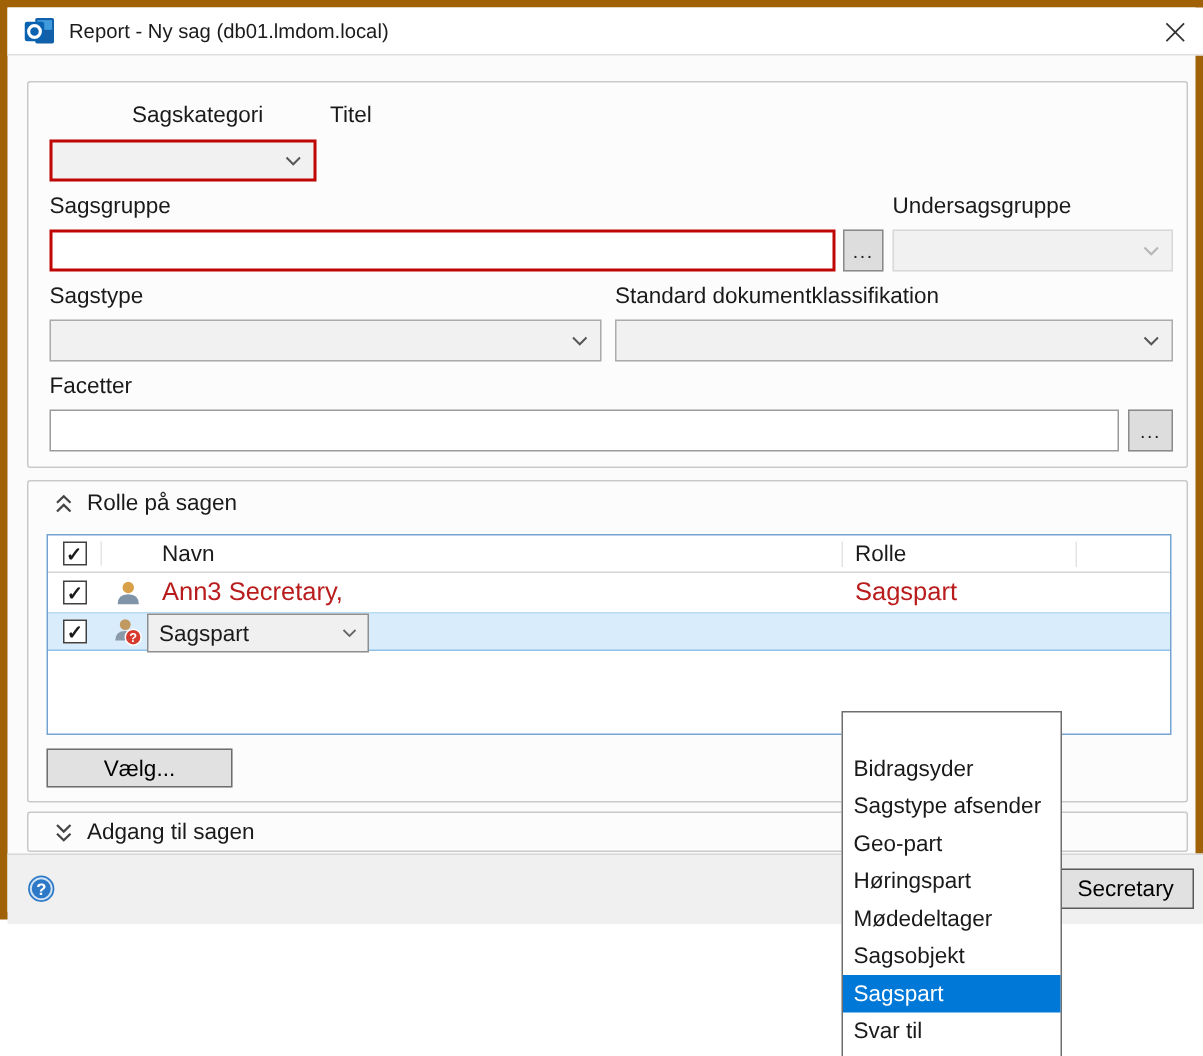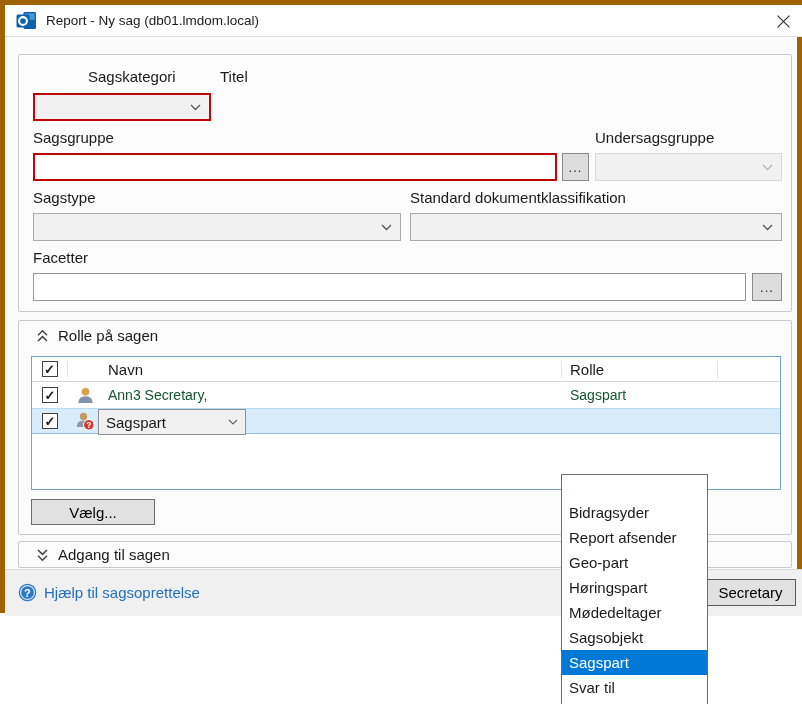--- a/index.html
+++ b/index.html
@@ -46,21 +46,21 @@
   .trow.r2 { height:26px; background:#d9ecfb; border-top:1px solid #b9dcf5; border-bottom:1px solid #8fc1e9; }
   .cell { display:flex; align-items:center; overflow:visible; }
   .c-check { width:36px; justify-content:center; }
   .c-icon  { width:34px; justify-content:center; }
   .c-name  { width:460px; padding-left:6px; }
   .c-role  { width:156px; padding-left:8px; position:relative; }
   .c-extra { width:62px; }
   .head .cell { border-right:1px solid #e4e4e4; }
   .head .c-extra { border-right:none; }
   .head .c-name, .head .c-role { font-size:15px; color:#1a1a1a; }
-  .name-text, .role-text { color:#14532d; font-size:14px; white-space:nowrap; }
+  .name-text, .role-text { color:#b91c1c; font-size:17px; white-space:nowrap; }
   .checkbox { width:16px; height:16px; background:#fff; border:1px solid #404040;
     display:flex; align-items:center; justify-content:center; cursor:pointer; }
   .checkbox.checked::after { content:"✓"; font-size:13px; font-weight:bold; color:#1a1a1a; line-height:1; }
 
   
   .role-combo { position:absolute; left:-4px; top:0px; width:148px; height:26px;
     background:#f0f0f0; border:1px solid #8f8f8f; display:flex; align-items:center; cursor:pointer; }
   .role-combo .val { flex:1; padding-left:7px; font-size:15px; color:#1a1a1a; }
   .role-combo .chev { margin-right:7px; display:flex; }
 
@@ -228,30 +228,29 @@
       <span>Adgang til sagen</span>
     </div>
 
     <div class="footer"></div>
     <div class="help-link">
       <svg width="19" height="19" viewBox="0 0 18 18">
         <circle cx="9" cy="9" r="8.3" fill="#2e79c7"></circle>
         <circle cx="9" cy="9" r="6.6" fill="none" stroke="#cfe3f5" stroke-width="1.2"></circle>
         <text x="9" y="13" font-size="10.5" font-weight="bold" fill="#ffffff" text-anchor="middle" font-family="Liberation Sans, sans-serif">?</text>
       </svg>
-      <span class="txt">Hjælp til sagsoprettelse</span>
     </div>
     <button class="push-btn" style="left:700px; top:574px; width:91px; height:27px; border-color:#5a5a5a;">Secretary</button>
 
   </div>
 
   <div class="popup">
     <div class="dd-item"></div>
     <div class="dd-item">Bidragsyder</div>
-    <div class="dd-item">Report afsender</div>
+    <div class="dd-item">Sagstype afsender</div>
     <div class="dd-item">Geo-part</div>
     <div class="dd-item">Høringspart</div>
     <div class="dd-item">Mødedeltager</div>
     <div class="dd-item">Sagsobjekt</div>
     <div class="dd-item selected">Sagspart</div>
     <div class="dd-item">Svar til</div>
     <div class="dd-item">3. part</div>
   </div>
 
 </div>

